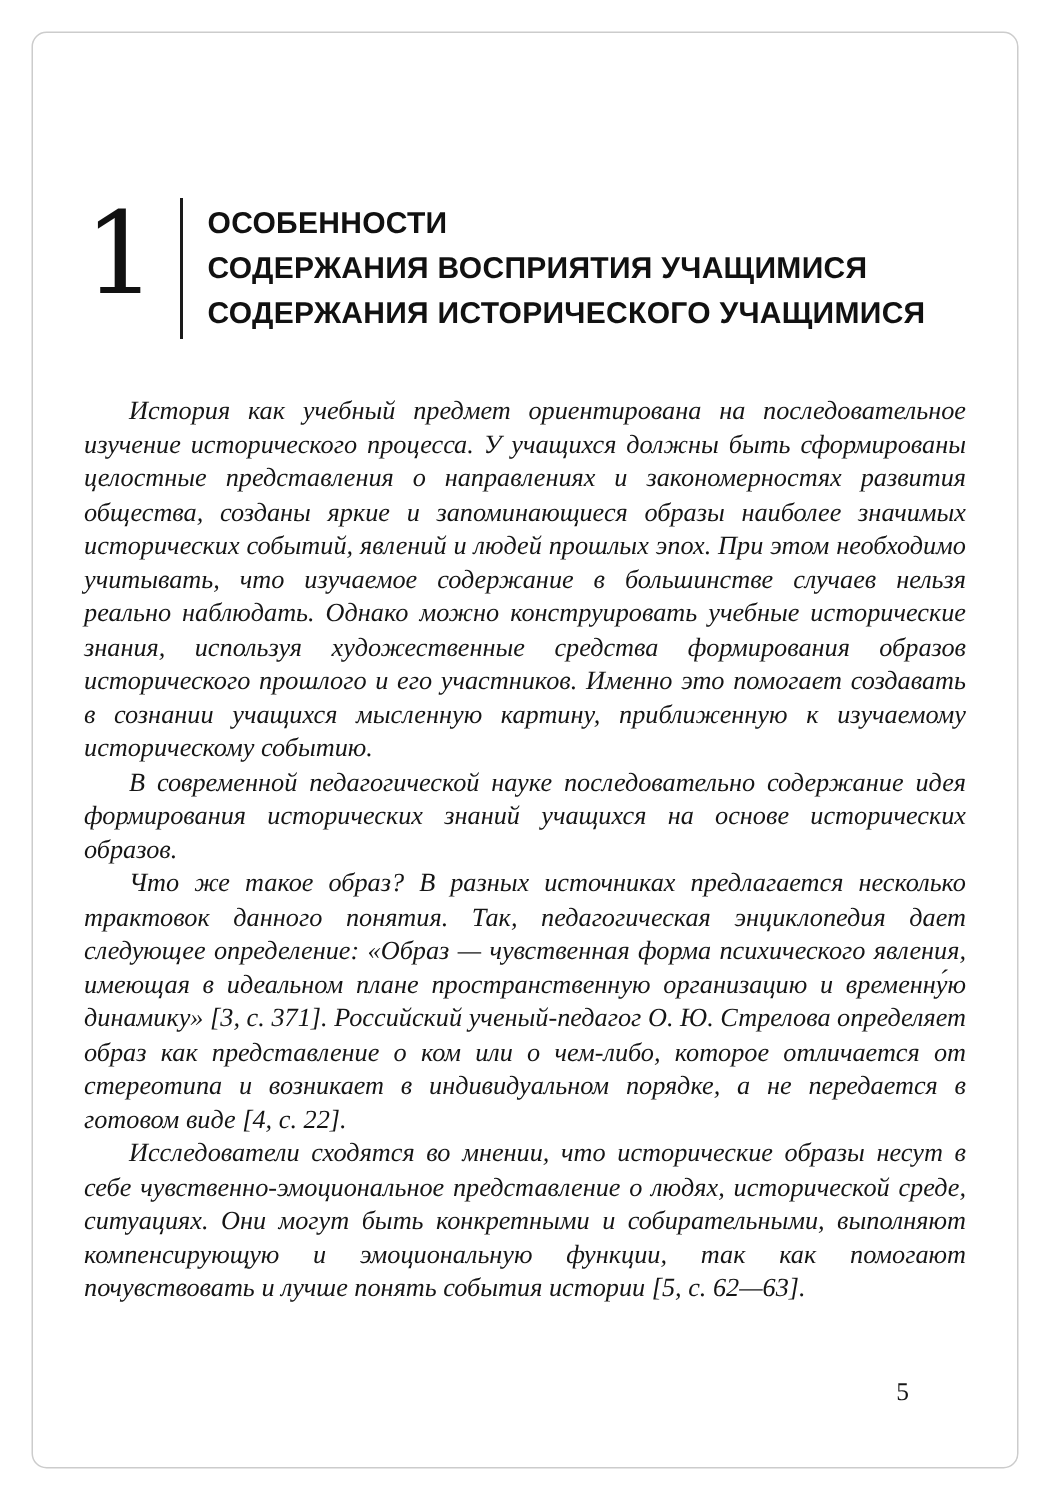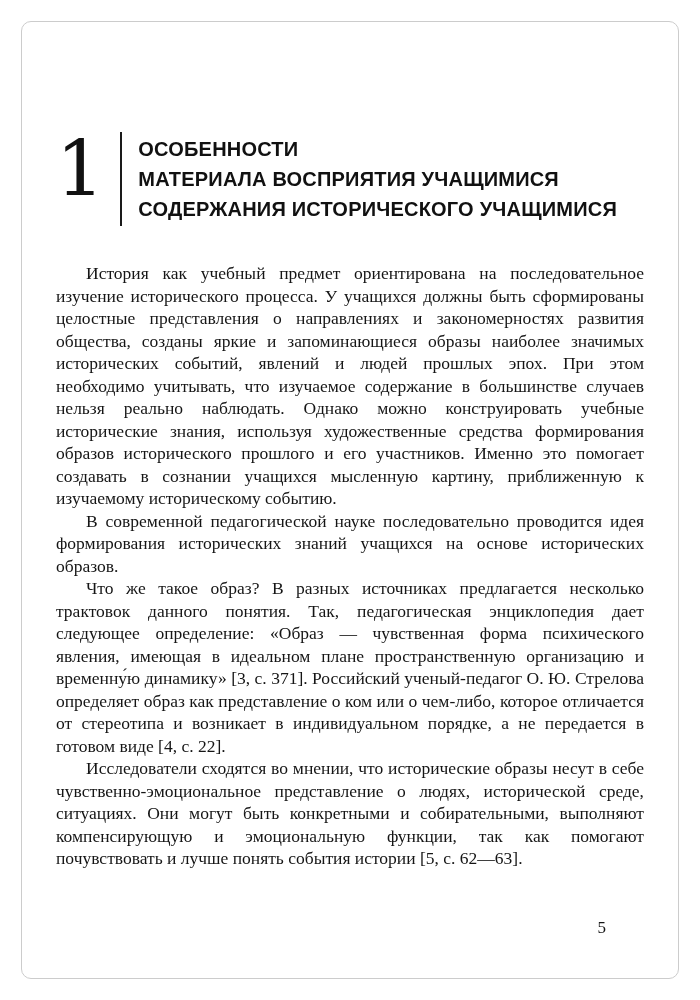--- a/index.html
+++ b/index.html
@@ -67,48 +67,49 @@
   .body-text {
     margin-top: 36px;
   }
   .body-text p {
     margin: 0;
     font-size: 17.5px;
     line-height: 22.5px;
     text-align: justify;
     text-indent: 30px;
     color: #151515;
+    font-style: italic;
   }
   .page-number {
     position: absolute;
     right: 72px;
     bottom: 40px;
     font-size: 17px;
     color: #151515;
   }
 </style>
 </head>
 <body>
 
 <div class="page">
   <div class="content">
 
     <header class="chapter-header">
       <div class="chapter-number">1</div>
       <div class="chapter-divider"></div>
       <h1 class="chapter-title">
         <span>ОСОБЕННОСТИ</span>
-        <span>МАТЕРИАЛА ВОСПРИЯТИЯ УЧАЩИМИСЯ</span>
+        <span>СОДЕРЖАНИЯ ВОСПРИЯТИЯ УЧАЩИМИСЯ</span>
         <span>СОДЕРЖАНИЯ ИСТОРИЧЕСКОГО УЧАЩИМИСЯ</span>
       </h1>
     </header>
 
     <main class="body-text">
       <p>История как учебный предмет ориентирована на последовательное изучение исторического процесса. У учащихся должны быть сформированы целостные представления о направлениях и закономерностях развития общества, созданы яркие и запоминающиеся образы наиболее значимых исторических событий, явлений и людей прошлых эпох. При этом необходимо учитывать, что изучаемое содержание в большинстве случаев нельзя реально наблюдать. Однако можно конструировать учебные исторические знания, используя художественные средства формирования образов исторического прошлого и его участников. Именно это помогает создавать в сознании учащихся мысленную картину, приближенную к изучаемому историческому событию.</p>
-      <p>В современной педагогической науке последовательно проводится идея формирования исторических знаний учащихся на основе исторических образов.</p>
+      <p>В современной педагогической науке последовательно содержание идея формирования исторических знаний учащихся на основе исторических образов.</p>
       <p>Что же такое образ? В разных источниках предлагается несколько трактовок данного понятия. Так, педагогическая энциклопедия дает следующее определение: «Образ — чувственная форма психического явления, имеющая в идеальном плане пространственную организацию и временну́ю динамику» [3, с. 371]. Российский ученый-педагог О. Ю. Стрелова определяет образ как представление о ком или о чем-либо, которое отличается от стереотипа и возникает в индивидуальном порядке, а не передается в готовом виде [4, с. 22].</p>
       <p>Исследователи сходятся во мнении, что исторические образы несут в себе чувственно-эмоциональное представление о людях, исторической среде, ситуациях. Они могут быть конкретными и собирательными, выполняют компенсирующую и эмоциональную функции, так как помогают почувствовать и лучше понять события истории [5, с. 62—63].</p>
     </main>
 
   </div>
 
   <span class="page-number">5</span>
 </div>
 
 </body></html>

